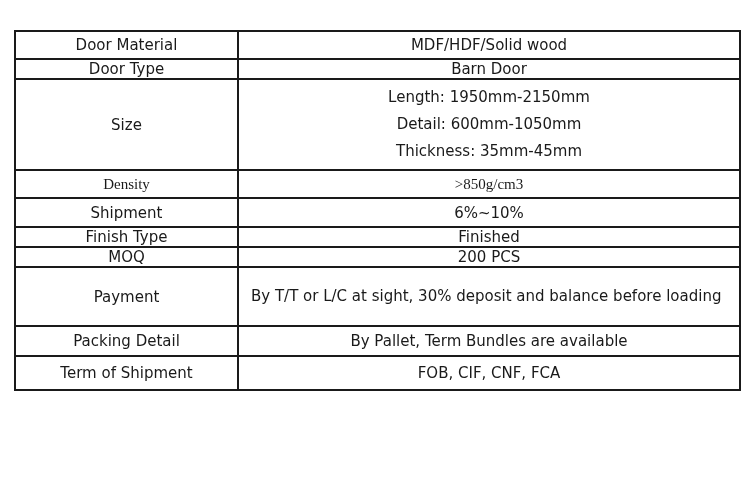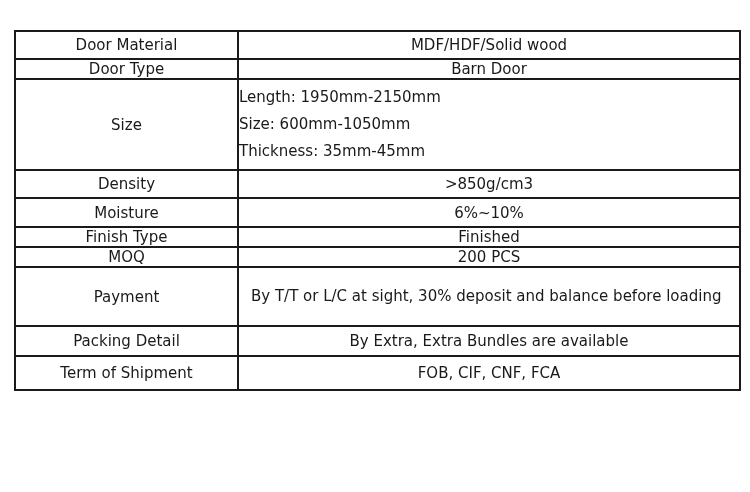--- a/index.html
+++ b/index.html
@@ -39,68 +39,68 @@
   td.value-cell {
     width: 500px;
   }
   td.value-cell.align-left {
     text-align: left;
     padding: 15px 12px;
     line-height: 27px;
   }
   .value-line {
     line-height: 27px;
-    text-align: left;
+    text-align: center;
   }
 </style>
 </head>
 <body>
 
 <div class="page">
   <table class="spec-table">
     <tbody id="spec-rows">
         <tr style="height: 28px; margin-left: 6px;">
           <td class="label-cell">Door Material</td>
           <td class="value-cell">MDF/HDF/Solid wood</td>
         </tr>
         <tr style="height: 14px;">
           <td class="label-cell">Door Type</td>
           <td class="value-cell">Barn Door</td>
         </tr>
         <tr style="height: 91px;">
           <td class="label-cell">Size</td>
           <td class="value-cell">
             <div class="value-line">Length: 1950mm-2150mm</div>
-            <div class="value-line">Size: 600mm-1050mm</div>
+            <div class="value-line">Detail: 600mm-1050mm</div>
             <div class="value-line">Thickness: 35mm-45mm</div>
           </td>
         </tr>
-        <tr style="height: 28px;">
+        <tr style="height: 28px; font-family: Liberation Serif, serif;">
           <td class="label-cell">Density</td>
           <td class="value-cell">&gt;850g/cm3</td>
         </tr>
         <tr style="height: 29px;">
-          <td class="label-cell">Moisture</td>
+          <td class="label-cell">Shipment</td>
           <td class="value-cell">6%~10%</td>
         </tr>
         <tr style="height: 14px; margin-left: 11px;">
           <td class="label-cell">Finish Type</td>
           <td class="value-cell">Finished</td>
         </tr>
         <tr style="height: 16px;">
           <td class="label-cell">MOQ</td>
           <td class="value-cell">200 PCS</td>
         </tr>
         <tr style="height: 56px;">
           <td class="label-cell">Payment</td>
           <td class="value-cell align-left">By T/T or L/C at sight, 30% deposit and balance before loading</td>
         </tr>
         <tr style="height: 30px;">
           <td class="label-cell">Packing Detail</td>
-          <td class="value-cell">By Extra, Extra Bundles are available</td>
+          <td class="value-cell">By Pallet, Term Bundles are available</td>
         </tr>
         <tr style="height: 34px;">
           <td class="label-cell">Term of Shipment</td>
           <td class="value-cell">FOB, CIF, CNF, FCA</td>
         </tr>
       </tbody>
   </table>
 </div>
 
 </body></html>

